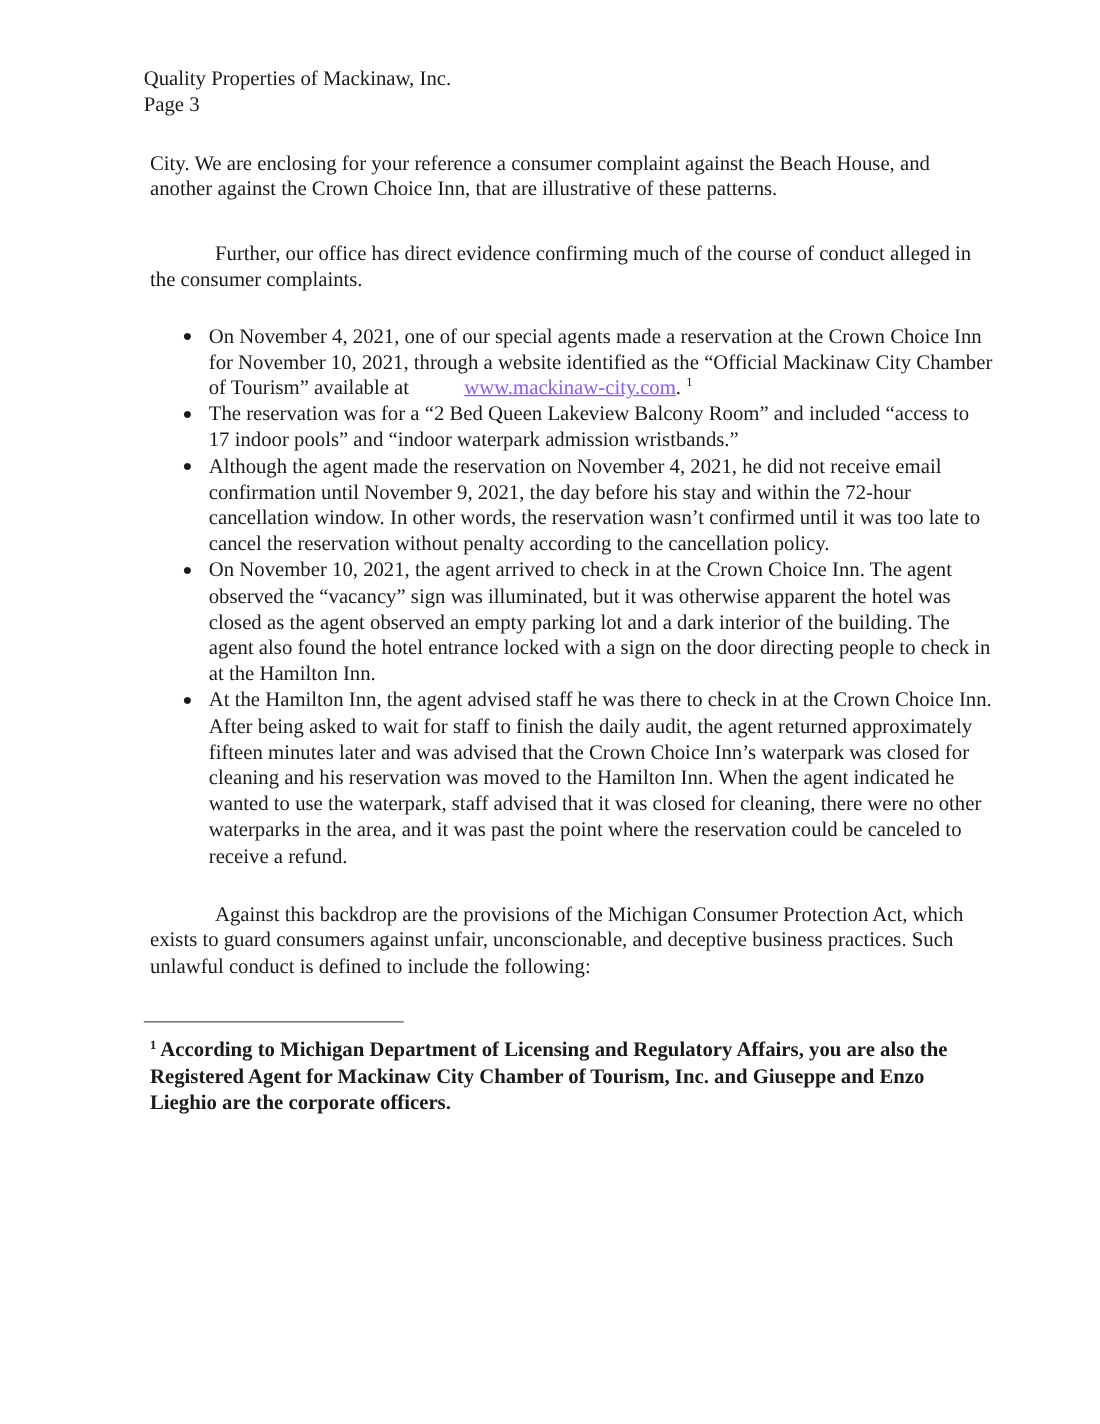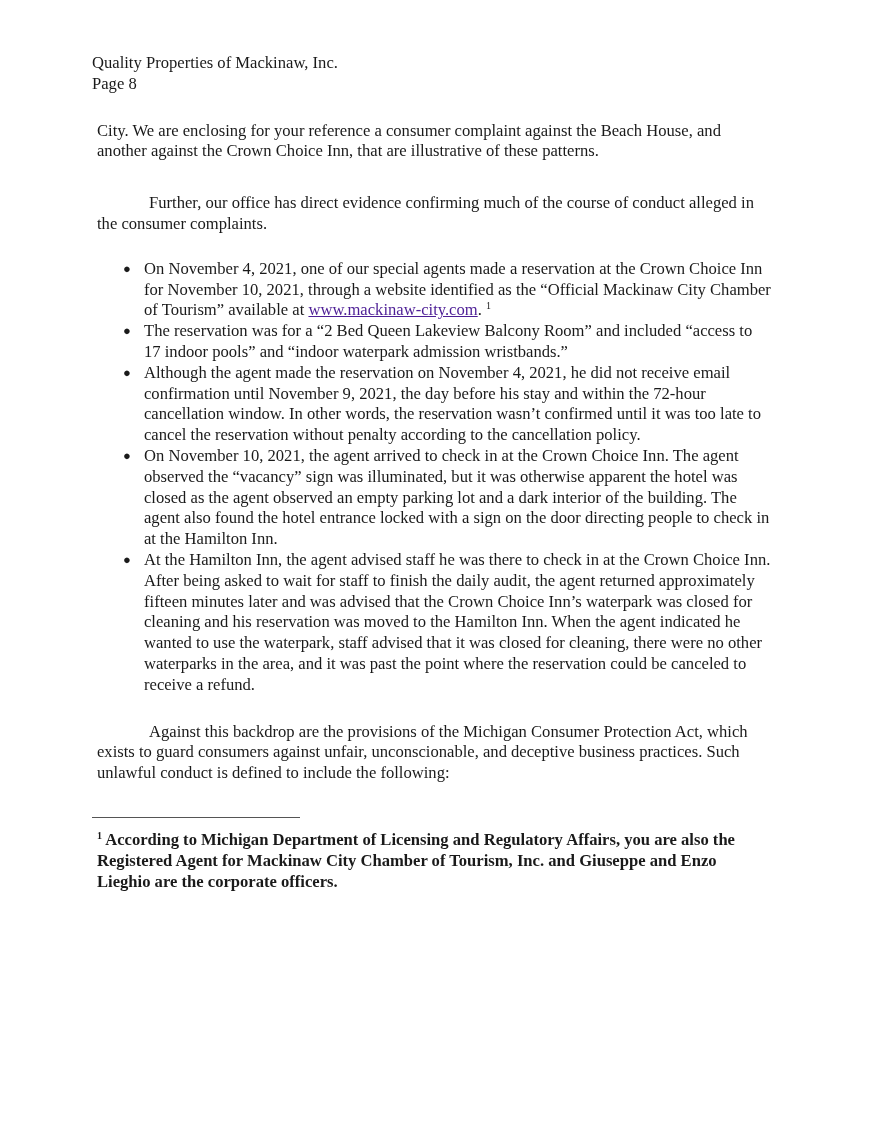--- a/index.html
+++ b/index.html
@@ -2,55 +2,55 @@
 <html><head>
 <meta charset="utf-8">
 <style>
   html, body { margin: 0; padding: 0; background: #ffffff; }
   body {
     width: 880px; height: 1139px; position: relative; overflow: hidden;
     font-family: "DejaVu Serif", "Liberation Serif", serif;
     color: #1a1a1a;
   }
   .page {
-    position: absolute; left: 92px; top: 53px; width: 680px;
+    position: absolute; left: 115px; top: 53px; width: 680px;
     font-family: "Liberation Serif", "DejaVu Serif", serif;
     font-size: 16.6px; line-height: 20.8px;
   }
   .header-line { display: block; }
   .para { margin: 5px; }
   .indent { text-indent: 52px; }
   .gap-sm { height: 21px; }
   .gap-md { height: 19px; }
   ul.bullets {
     list-style: none; margin: 0; padding: 0;
   }
   ul.bullets li {
     position: relative; padding-left: 52px;
   }
   ul.bullets li .bullet {
     position: absolute; left: 31px; top: 0;
     font-size: 13px;
   }
-  a.link { color: #4c1d95; text-decoration: underline; }
+  a.link { color: #8b5cf6; text-decoration: underline; margin-left: 40px; }
   sup.fnref { font-size: 10px; vertical-align: 6px; line-height: 0; }
   .footnote-rule {
     width: 208px; height: 0; border-top: 1px solid #555;
     margin-top: 33px; margin-bottom: 12px;
   }
   .footnote { font-size: 16.6px; line-height: 20.8px; font-weight: bold; }
   .footnote sup { font-size: 10px; vertical-align: 6px; line-height: 0; }
 </style>
 </head>
 <body>
 
 <div class="page">
   <div>
     <span class="header-line">Quality Properties of Mackinaw, Inc.</span>
-    <span class="header-line">Page 8</span>
+    <span class="header-line">Page 3</span>
   </div>
 
   <div class="gap-sm"></div>
 
   <p class="para">City.  We are enclosing for your reference a consumer complaint against the Beach House, and another against the Crown Choice Inn, that are illustrative of these patterns.</p>
 
   <div class="gap-sm"></div>
 
   <p class="para indent">Further, our office has direct evidence confirming much of the course of conduct alleged in the consumer complaints.</p>
 

